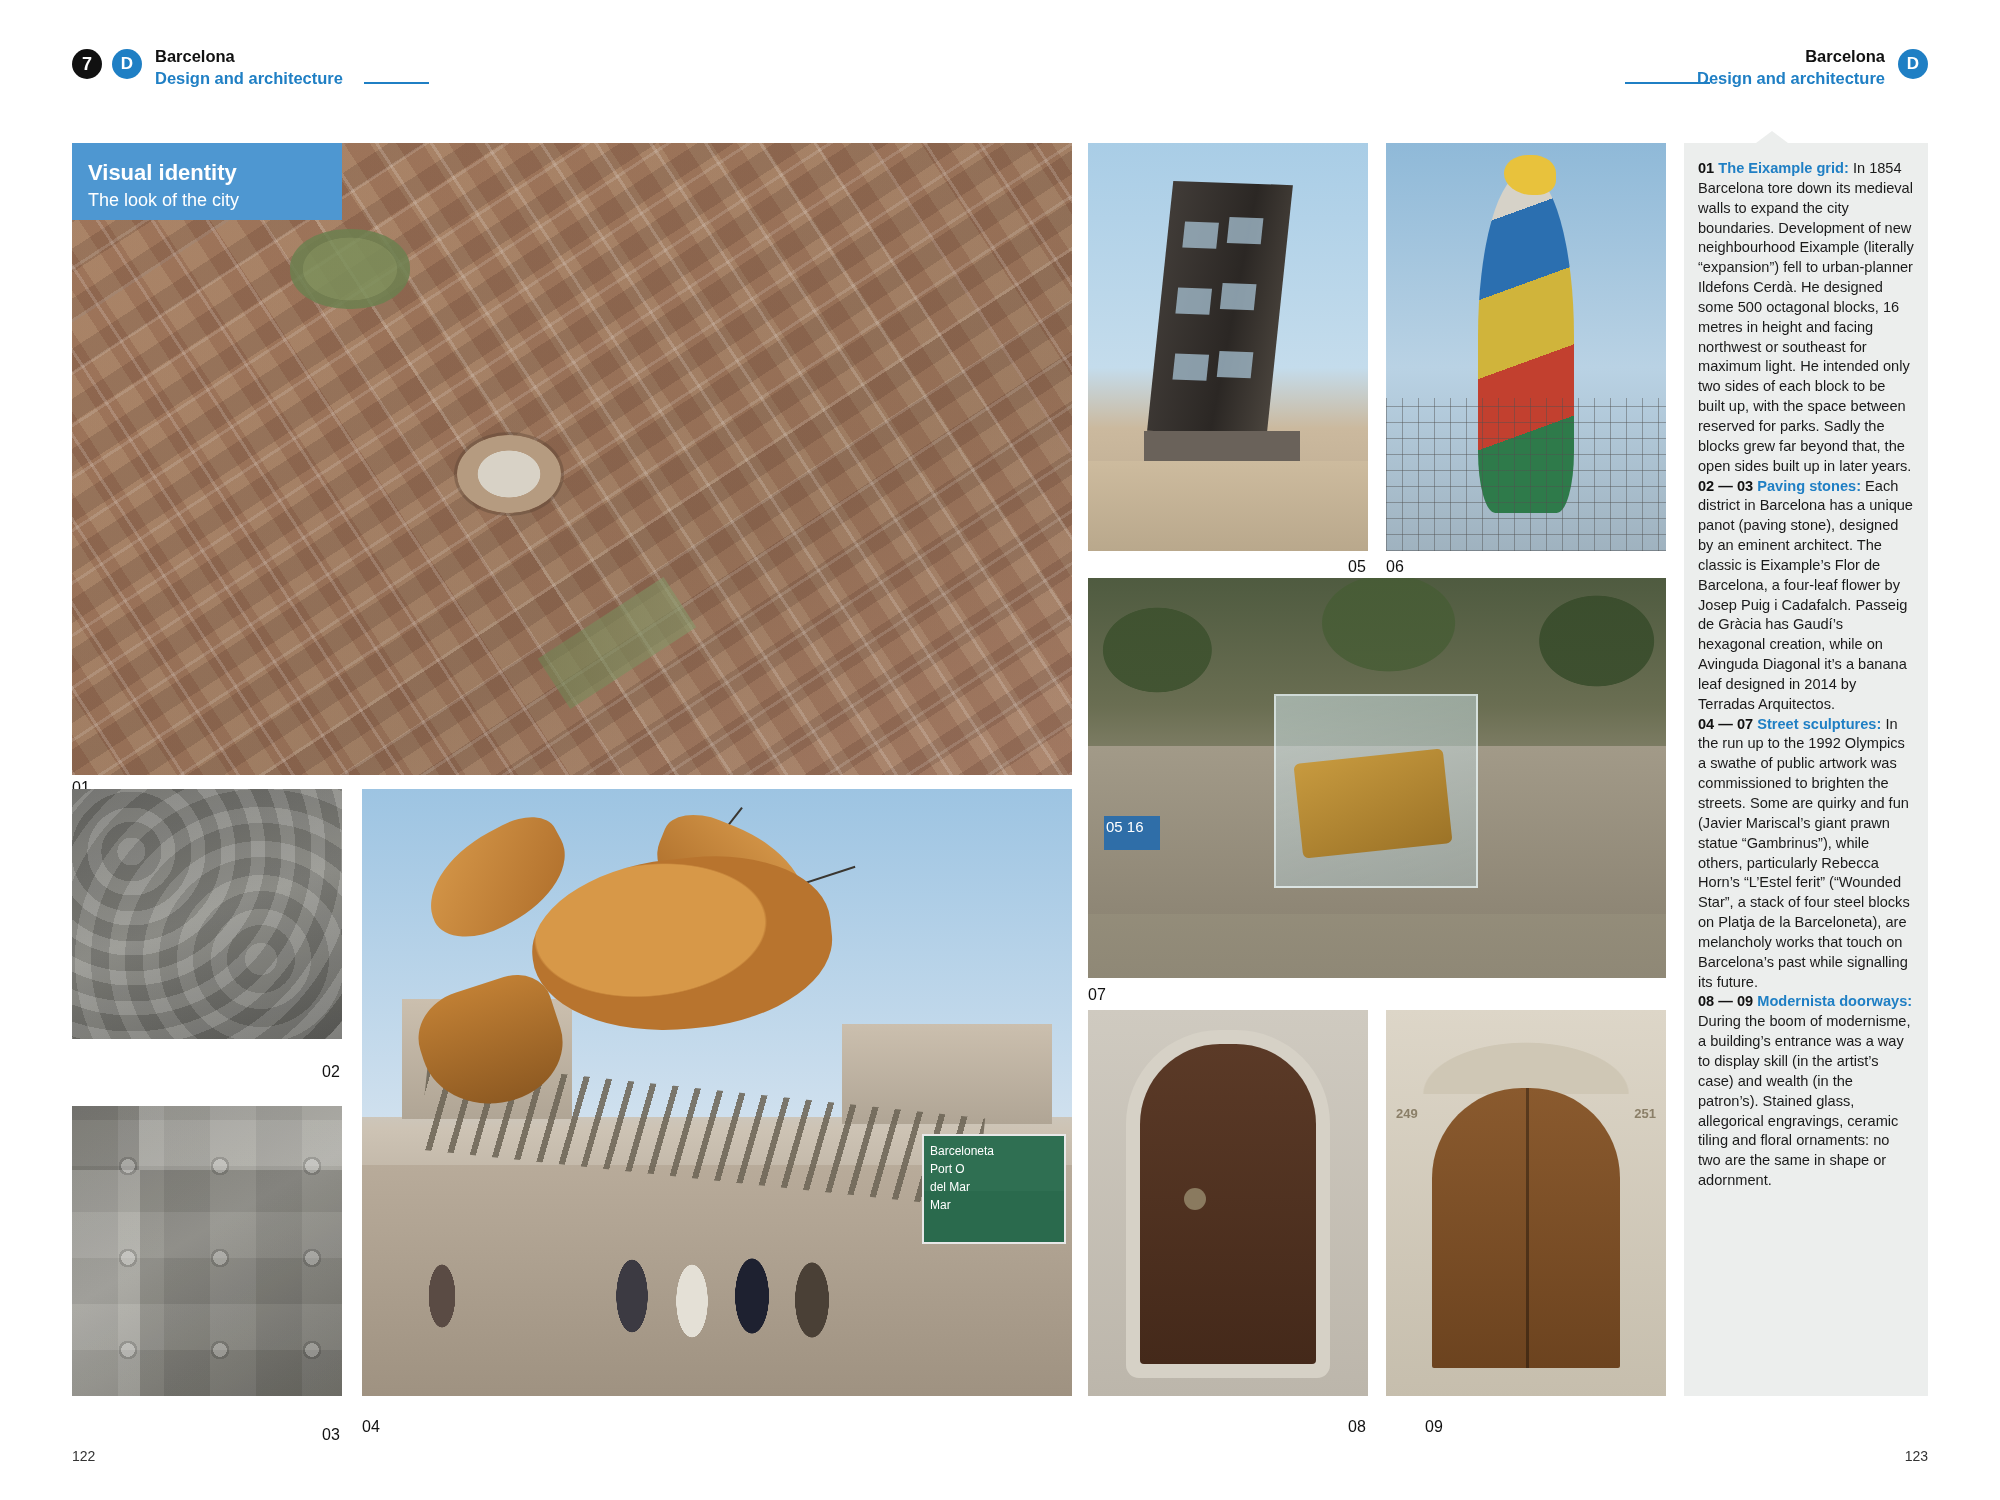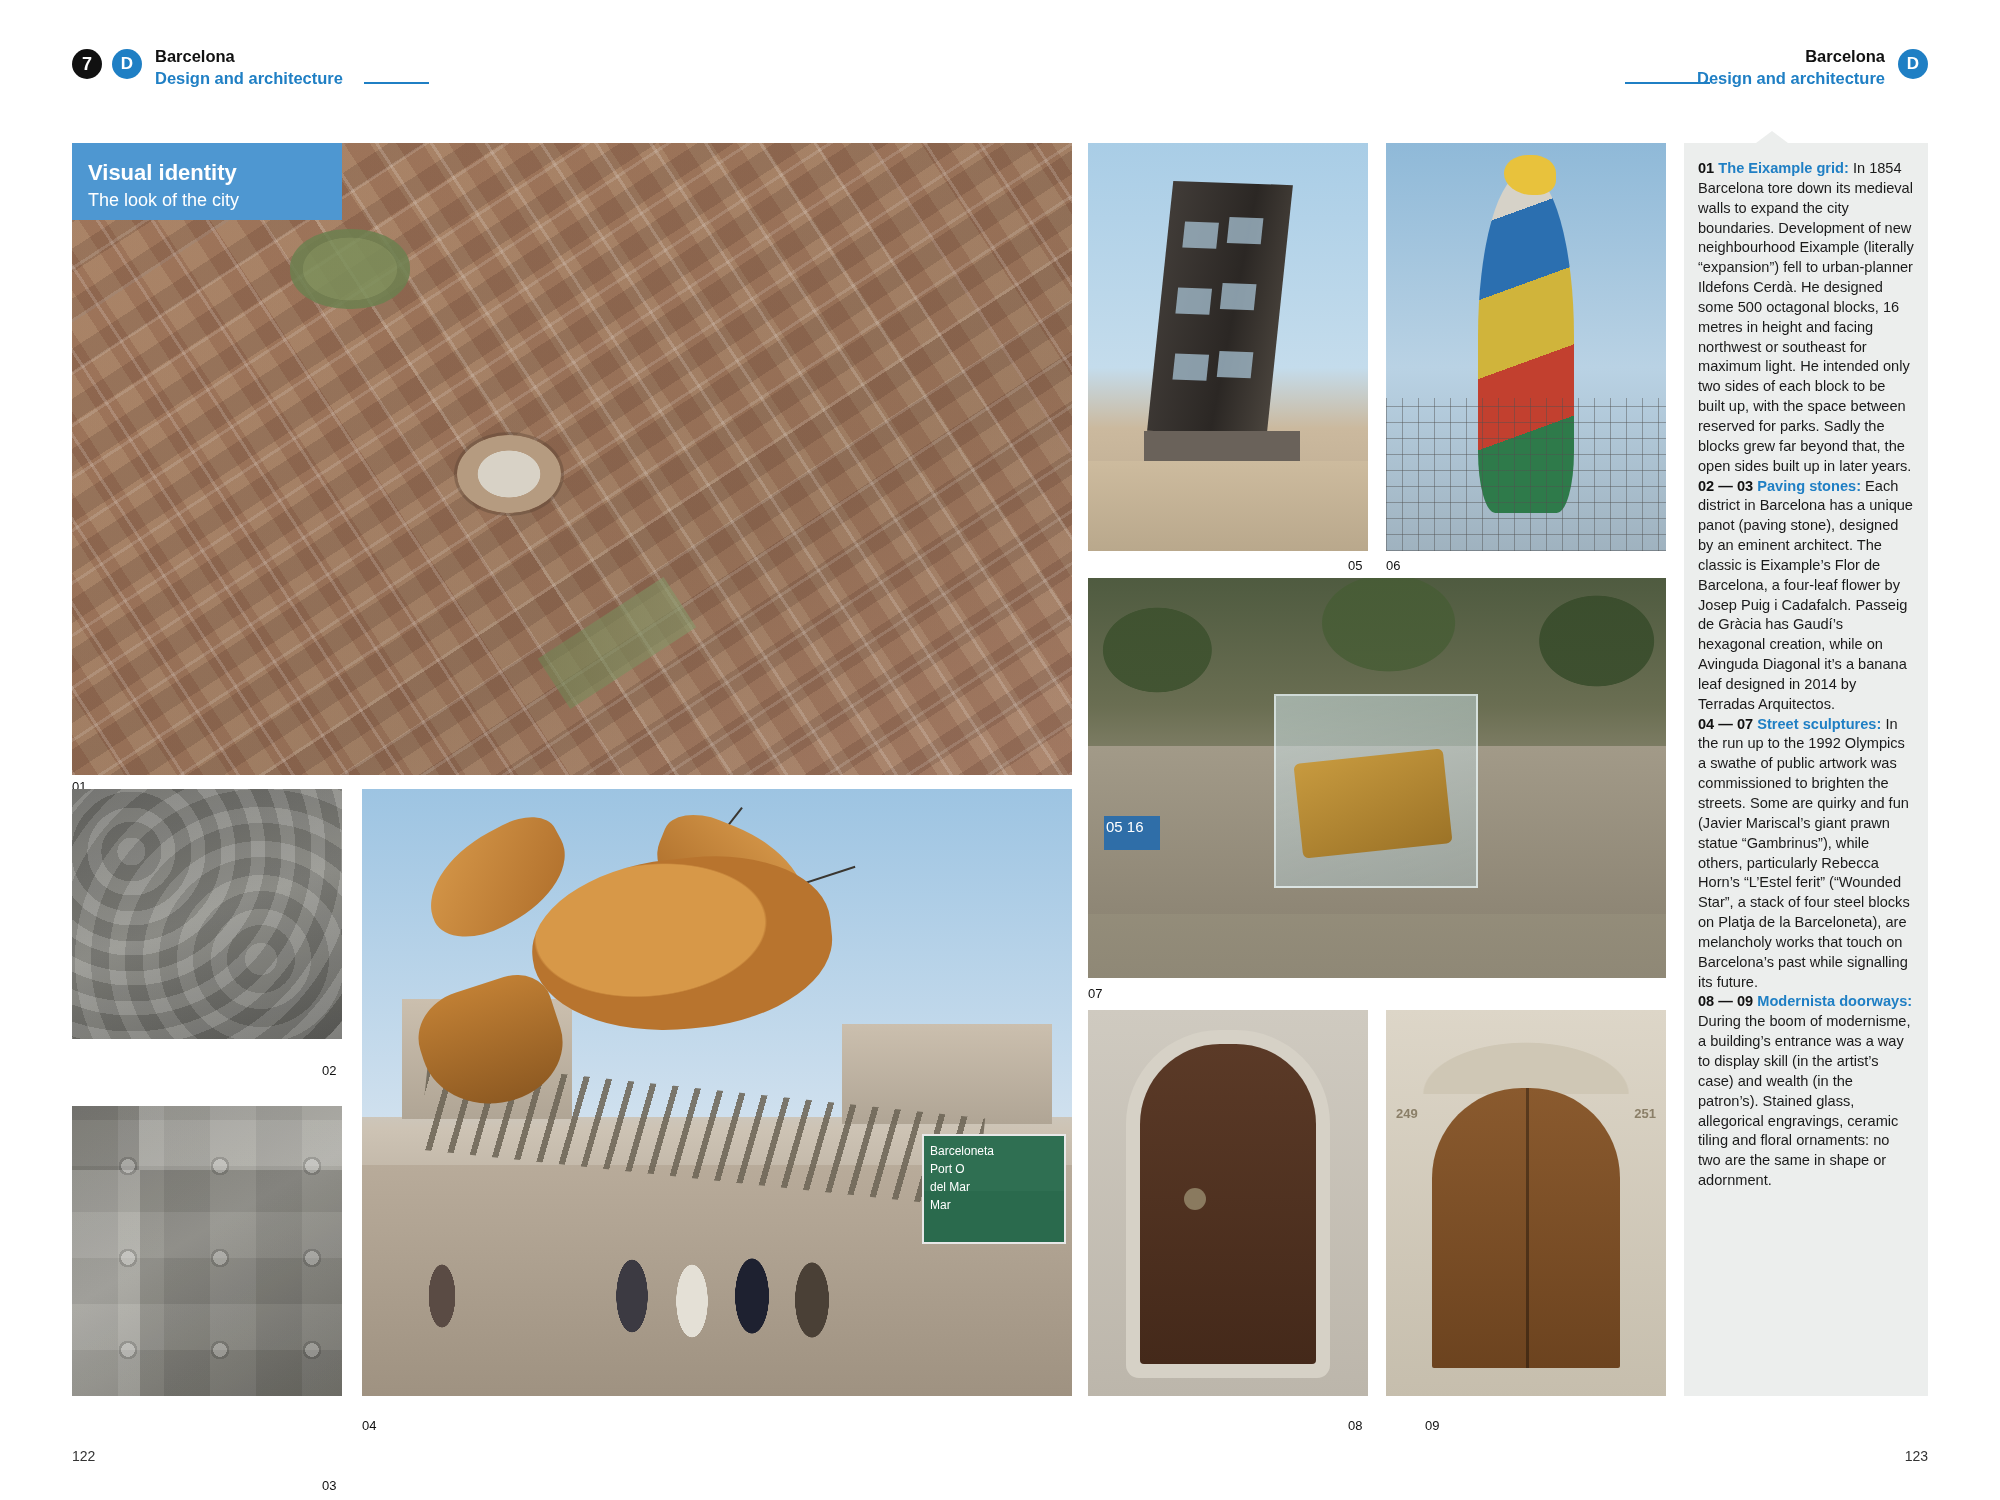--- a/index.html
+++ b/index.html
@@ -69,21 +69,21 @@
     padding: 14px 16px 0 16px;
     box-sizing: border-box;
     line-height: 1.42;
   }
   .panel-title .t1 { font-size: 22px; font-weight: bold; }
   .panel-title .t2 { font-size: 18px; font-weight: normal; }
 
   .ph { position: absolute; overflow: hidden; background: #cfcfcf; }
   .cap {
     position: absolute;
-    font-size: 13px; color: #111;
+    font-size: 16px; color: #111;
   }
 
   
   .aerial {
     left: 72px; top: 143px; width: 1000px; height: 632px;
     background:
       repeating-linear-gradient(57deg, rgba(255,255,255,0.16) 0 3px, rgba(0,0,0,0) 3px 46px),
       repeating-linear-gradient(-33deg, rgba(255,255,255,0.13) 0 3px, rgba(0,0,0,0) 3px 44px),
       repeating-linear-gradient(57deg, rgba(120,70,50,0.30) 0 22px, rgba(150,110,85,0.18) 22px 44px),
       repeating-linear-gradient(-33deg, rgba(90,60,45,0.26) 0 20px, rgba(170,130,100,0.14) 20px 42px),
@@ -371,21 +371,21 @@
     <div class="t1">Visual identity</div>
     <div class="t2">The look of the city</div>
   </div>
 
   <div class="ph panot1"></div>
   <div class="cap" style="left:322px; top:1063px;">02</div>
 
   <div class="ph panot2">
     <div class="flowers"></div>
   </div>
-  <div class="cap" style="left:322px; top:1478px;">03</div>
+  <div class="cap" style="left:322px; top:1426px;">03</div>
 
   <div class="ph prawn">
     <div class="sky"></div>
     <div class="bldg" style="left:40px; top:210px; width:170px; height:120px;"></div>
     <div class="bldg" style="left:480px; top:235px; width:210px; height:100px;"></div>
     <div class="ground"></div>
     <div class="pergola"></div>
     <div class="antenna" style="left:300px; top:120px; width:130px; transform:rotate(-52deg);"></div>
     <div class="antenna" style="left:360px; top:120px; width:140px; transform:rotate(-18deg);"></div>
     <div class="claw1"></div>

